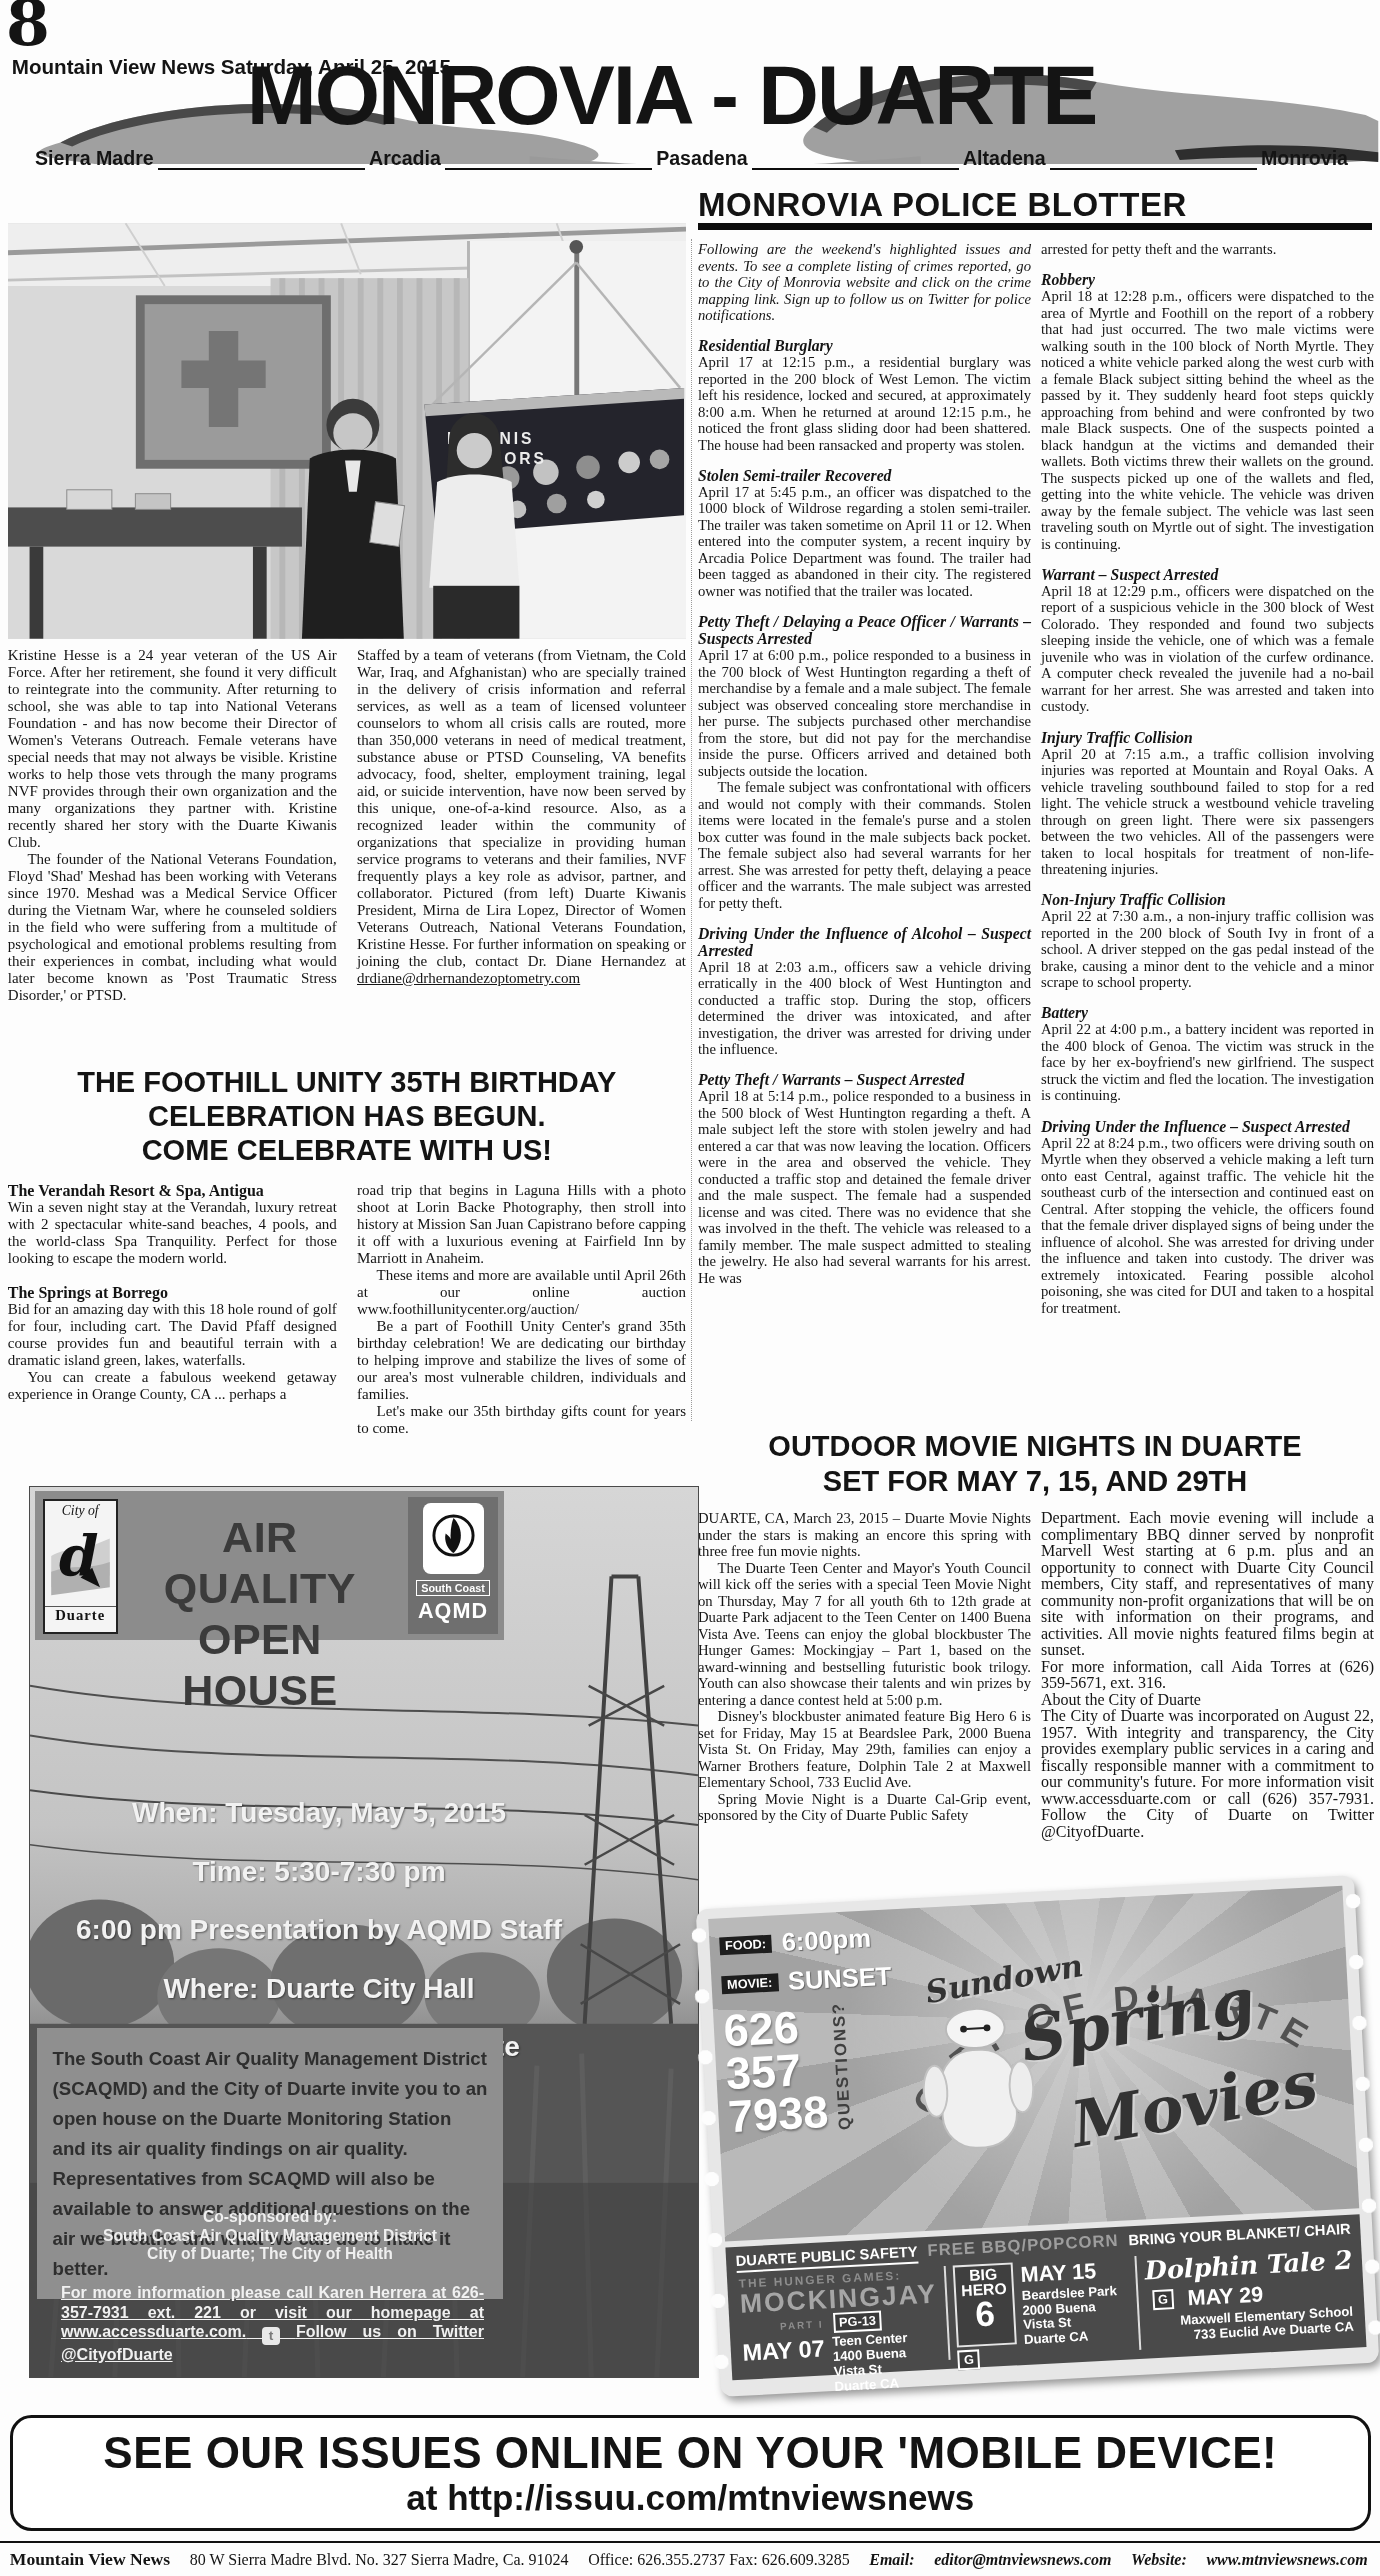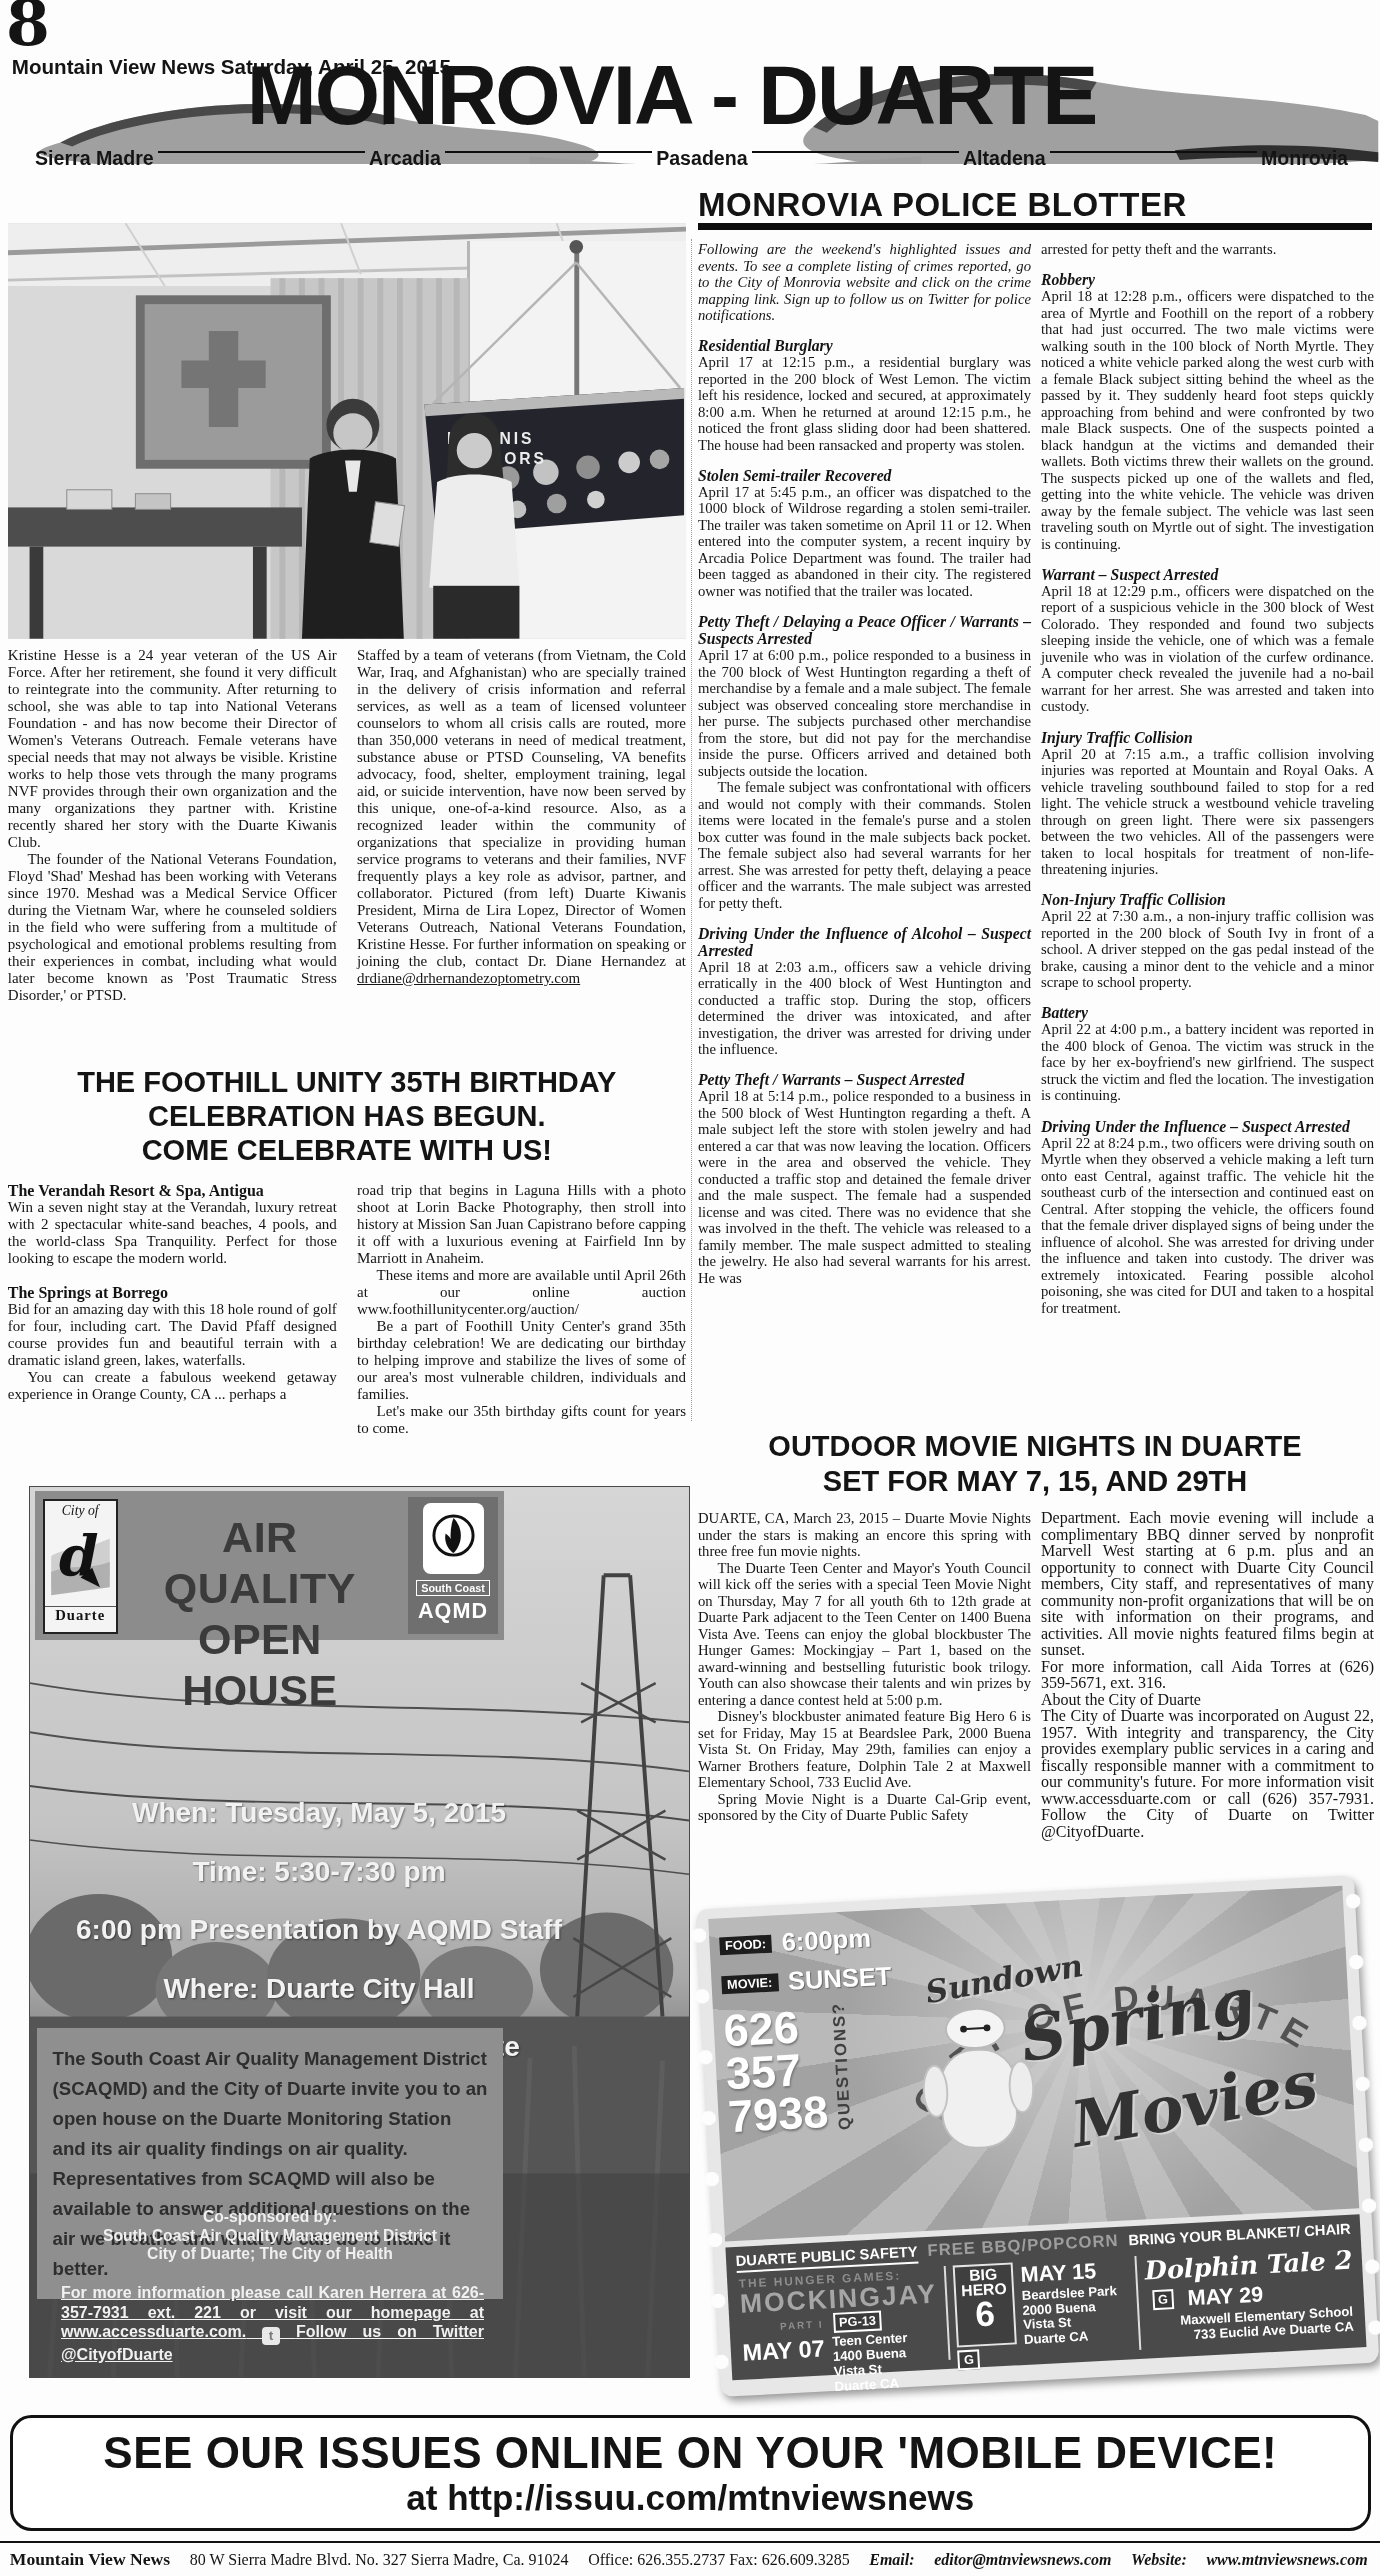--- a/index.html
+++ b/index.html
@@ -6,21 +6,21 @@
   #page{position:relative;width:1380px;height:2576px;background:#fdfdfd;overflow:hidden;
         font-family:"Liberation Serif",serif;color:#141414;}
   .abs{position:absolute;}
 
   
   .page-number{left:5.9px;top:-13.7px;font:bold 63px "DejaVu Serif",serif;}
   .masthead{left:11.8px;top:55px;font:bold 20.6px "Liberation Sans",sans-serif;}
   .header-art{left:0;top:33px;width:1380px;height:131px;}
   .section-title{left:0;top:47px;width:1343px;text-align:center;
     font:bold 84px "Liberation Sans",sans-serif;letter-spacing:-2px;}
-  .cities-row{left:35px;top:147px;width:1313px;display:flex;align-items:flex-start;
+  .cities-row{left:35px;top:147px;width:1313px;display:flex;align-items:flex-end;
     font:bold 19.6px "Liberation Sans",sans-serif;}
   .cities-row .rule{flex:1;border-top:2.9px solid #0d0d0d;margin:3.9px 3.9px 0 3.9px;}
 
   
   .article{font-size:15px;line-height:17px;text-align:justify;}
   .article p{margin:0;}
   .article p.ind{text-indent:19.6px;}
   .blotter-txt{font-size:14.7px;line-height:16.5px;}
   .intro{font-style:italic;}
   .b-item{margin-top:13.7px;}
@@ -46,21 +46,21 @@
   .blotter-col2{left:1041px;top:241px;width:333px;}
   .movies-col1{left:698px;top:1510px;width:333px;}
   .movies-col2{left:1041px;top:1510px;width:333px;}
   .divider-v{left:691px;top:239px;height:1182px;border-left:1px dotted #9b9b9b;}
 
   
   .vets-photo{left:7.8px;top:223px;width:678px;height:416px;background:#dcdcdc;}
 
   
   .ad{left:29px;top:1486px;width:659px;height:890px;border:1px solid #4a4a4a;overflow:hidden;
-      background:linear-gradient(#d6d6d6 0%,#c4c4c4 38%,#a9a9a9 55%,#7a7a7a 66%,#555 100%);}
+      background:linear-gradient(#d6d6d6 0%,#c4c4c4 38%,#a9a9a9 55%,#7a7a7a 66%,#555 100%);padding-left:9px;}
   .ad-photo{position:absolute;inset:0;}
   .ad-band{position:absolute;left:4.9px;top:3.9px;width:469px;height:149px;background:#8c8c8c;}
   .duarte-logo{position:absolute;left:7.8px;top:7.8px;width:71px;height:131px;background:#f4f4f4;
       border:2px solid #222;text-align:center;font-family:"Liberation Serif",serif;}
   .duarte-logo .lt{font:italic 13.7px "Liberation Serif",serif;margin-top:2px;}
   .duarte-logo .lb{font:bold 14.7px "Liberation Serif",serif;letter-spacing:1px;border-top:1px solid #555;margin-top:1px;}
   .ad-title{position:absolute;left:88px;top:21.6px;width:274px;text-align:center;color:#3b3b3b;
       font:bold 43px "Liberation Sans",sans-serif;line-height:51px;letter-spacing:0.5px;}
   .aqmd-logo{position:absolute;right:5.9px;top:5.9px;width:90px;height:137px;background:#6f6f6f;
       text-align:center;color:#fff;font-family:"Liberation Sans",sans-serif;}

